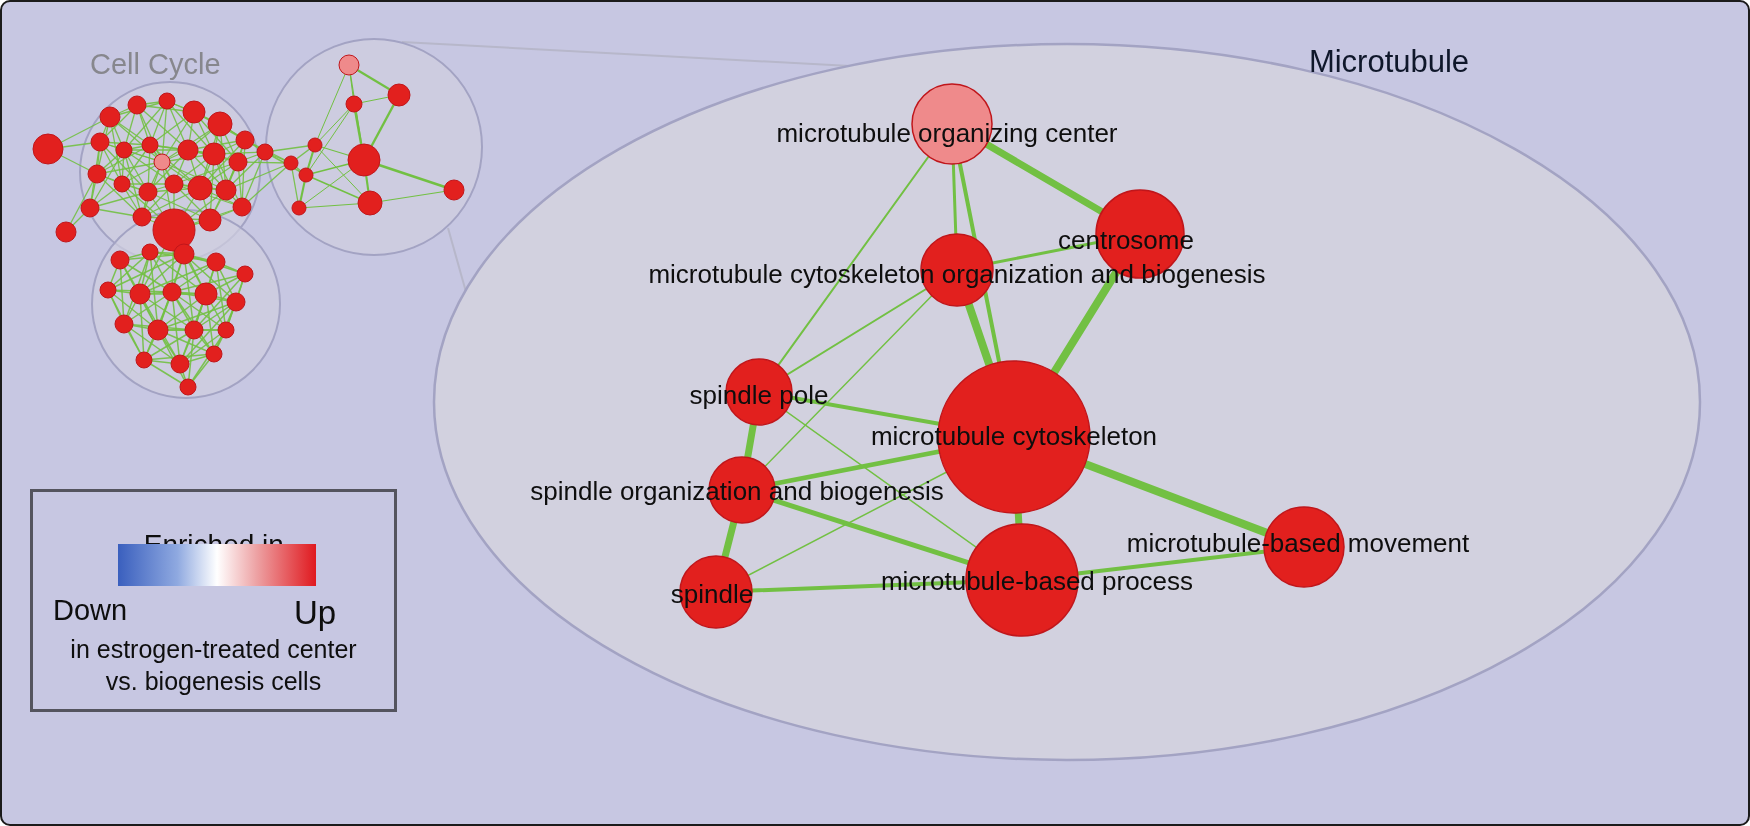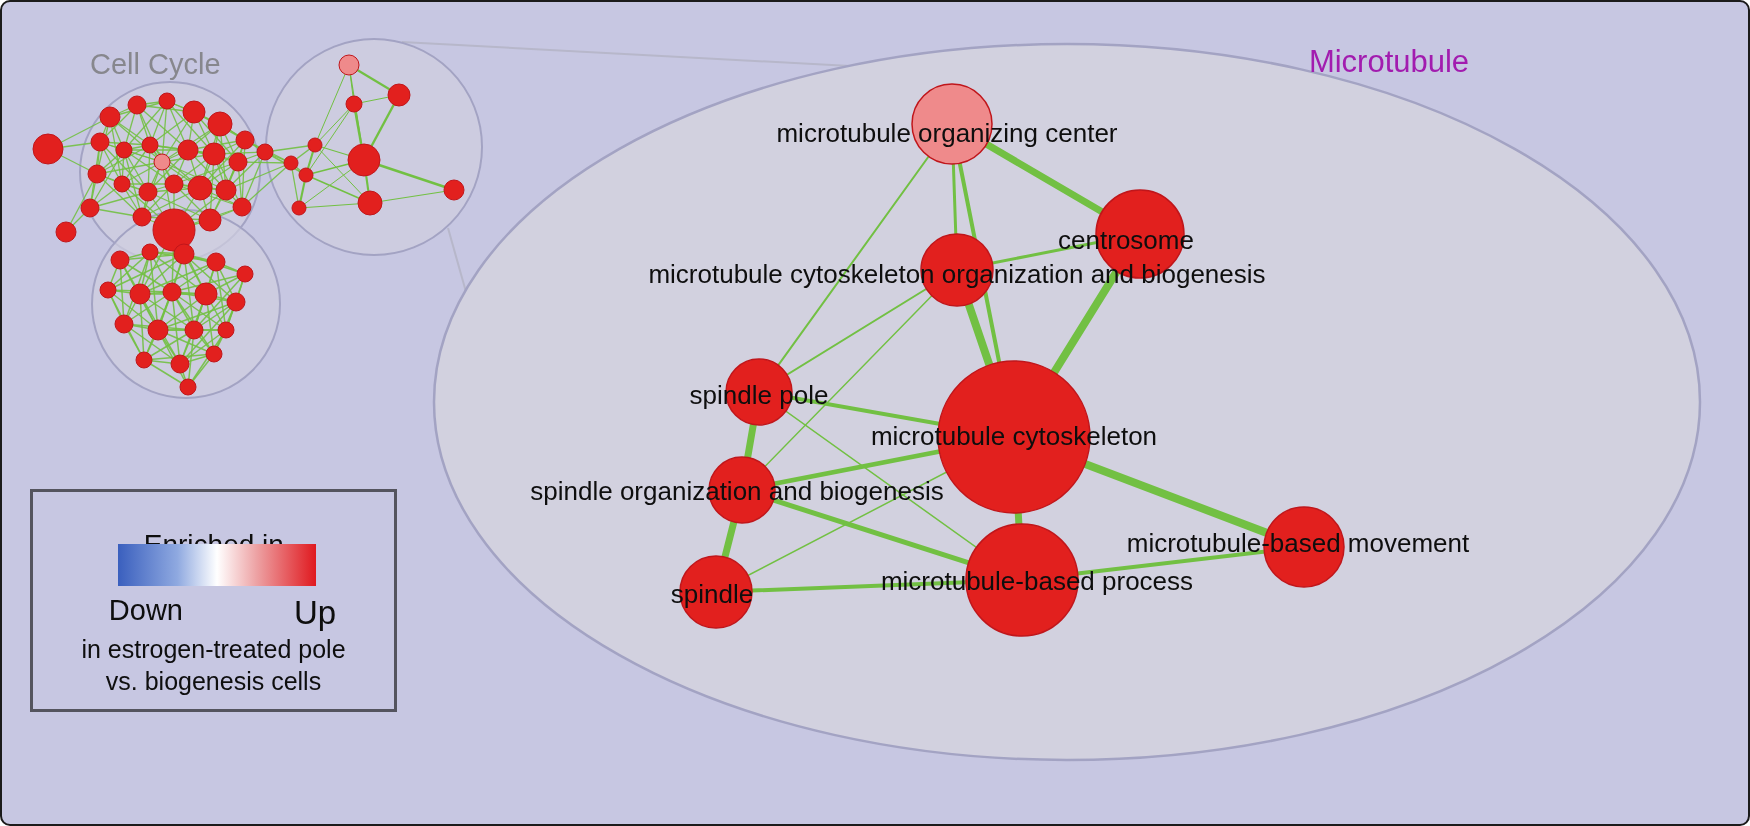--- a/index.html
+++ b/index.html
@@ -6,25 +6,25 @@
   #figure{
     position:relative;width:1750px;height:826px;box-sizing:border-box;
     border:2px solid #1b1b1b;border-radius:10px;overflow:hidden;
     font-family:"Liberation Sans",sans-serif;
   }
   #net{position:absolute;left:0;top:0;z-index:1;}
   .overlay{position:absolute;z-index:2;}
   .gray-label{color:#87878d;}
   #cell-cycle-label{left:88px;top:46px;width:165px;text-align:left;font-size:29px;}
   #ubiquitin-label{left:31px;top:386px;width:340px;font-size:30px;line-height:37px;}
-  #zoom-title{left:1282px;top:40px;width:210px;text-align:center;color:#a21caf;font-size:31px;line-height:39px;}
+  #zoom-title{left:1282px;top:40px;width:210px;text-align:center;color:#0f172a;font-size:31px;line-height:39px;}
   #legend{left:28px;top:487px;width:367px;height:223px;border:3px solid #54545e;box-sizing:border-box;}
   #legend-title{position:absolute;top:12px;left:12px;width:100%;text-align:center;font-size:28px;color:#0e0e0e;margin-top:25px;}
   #legend-gradient{position:absolute;left:85px;top:52px;width:198px;height:42px;}
-  #legend-down{position:absolute;left:20px;top:102px;width:130px;text-align:right;font-size:29px;color:#0e0e0e;}
+  #legend-down{position:absolute;left:20px;top:102px;width:130px;text-align:left;font-size:29px;color:#0e0e0e;}
   #legend-up{position:absolute;left:217px;top:102px;width:130px;text-align:center;font-size:33px;color:#0e0e0e;}
   #legend-cap1{position:absolute;top:143px;left:0;width:100%;text-align:center;font-size:25px;color:#0e0e0e;}
   #legend-cap2{position:absolute;top:175px;left:0;width:100%;text-align:center;font-size:25px;color:#0e0e0e;}
 </style>
 </head>
 <body>
 
 <div id="figure" style="background: rgb(199, 199, 226); border-color: rgb(27, 27, 27);">
 
   <svg id="net" width="1750" height="826" viewBox="0 0 1750 826">
@@ -399,17 +399,17 @@
 
   <div class="overlay" id="zoom-title">
     <div>Microtubule</div>
   </div>
 
   <div class="overlay" id="legend">
     <div id="legend-title">Enriched in...</div>
     <div id="legend-gradient" style="background: linear-gradient(to right, rgb(58, 95, 190) 0%, rgb(143, 169, 224) 30%, rgb(255, 255, 255) 50%, rgb(237, 162, 164) 70%, rgb(224, 25, 31) 100%);"></div>
     <div id="legend-down">Down</div>
     <div id="legend-up">Up</div>
-    <div id="legend-cap1">in estrogen-treated pole</div>
+    <div id="legend-cap1">in estrogen-treated center</div>
     <div id="legend-cap2">vs. biogenesis cells</div>
   </div>
 
 </div>
 
 </body></html>

